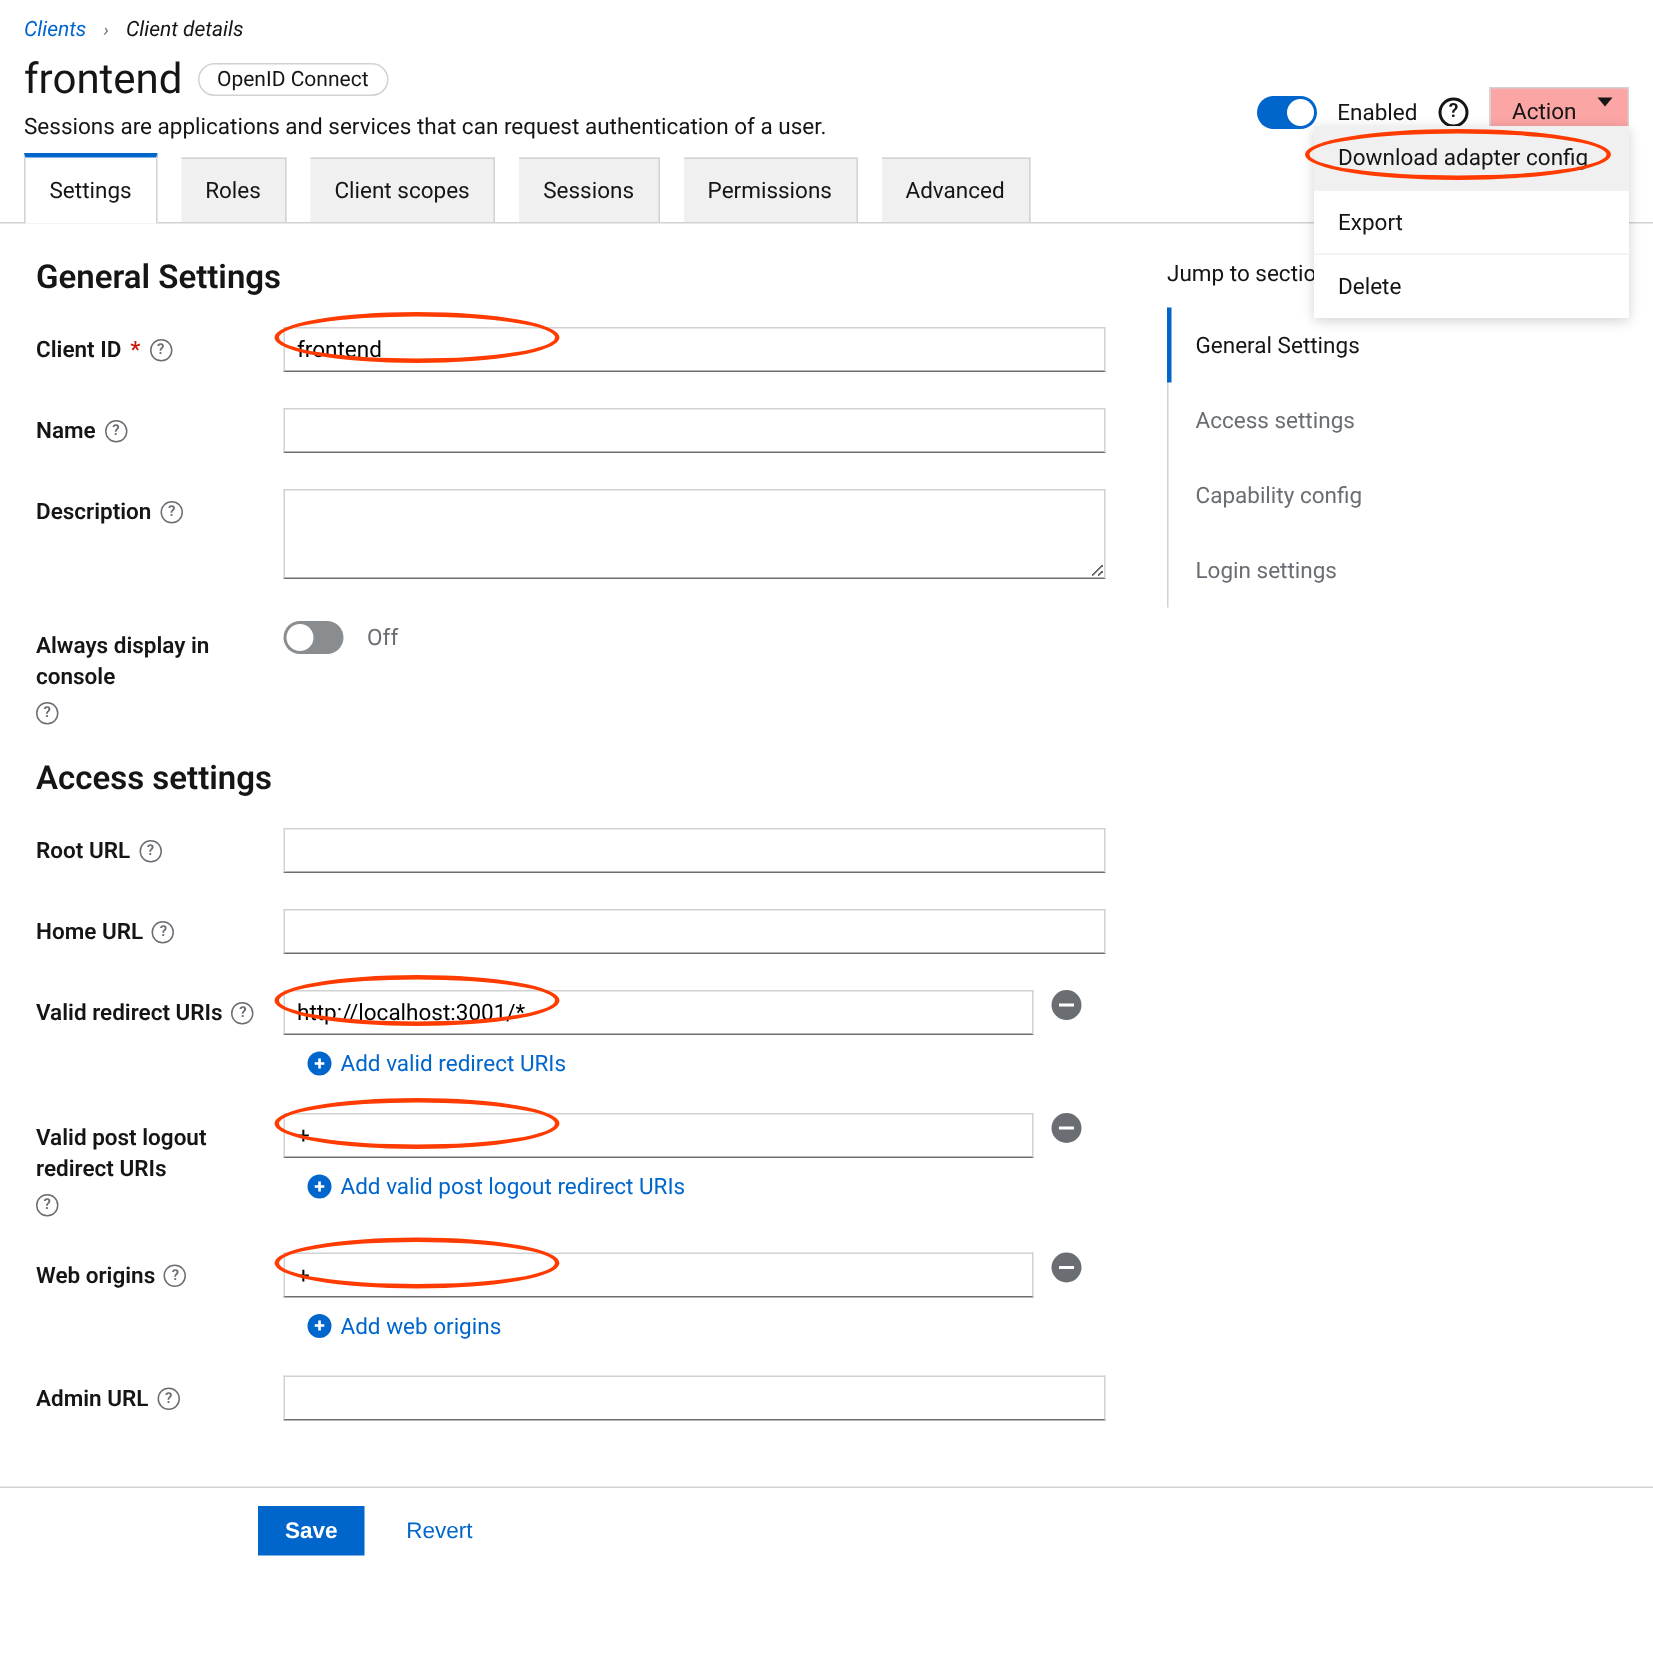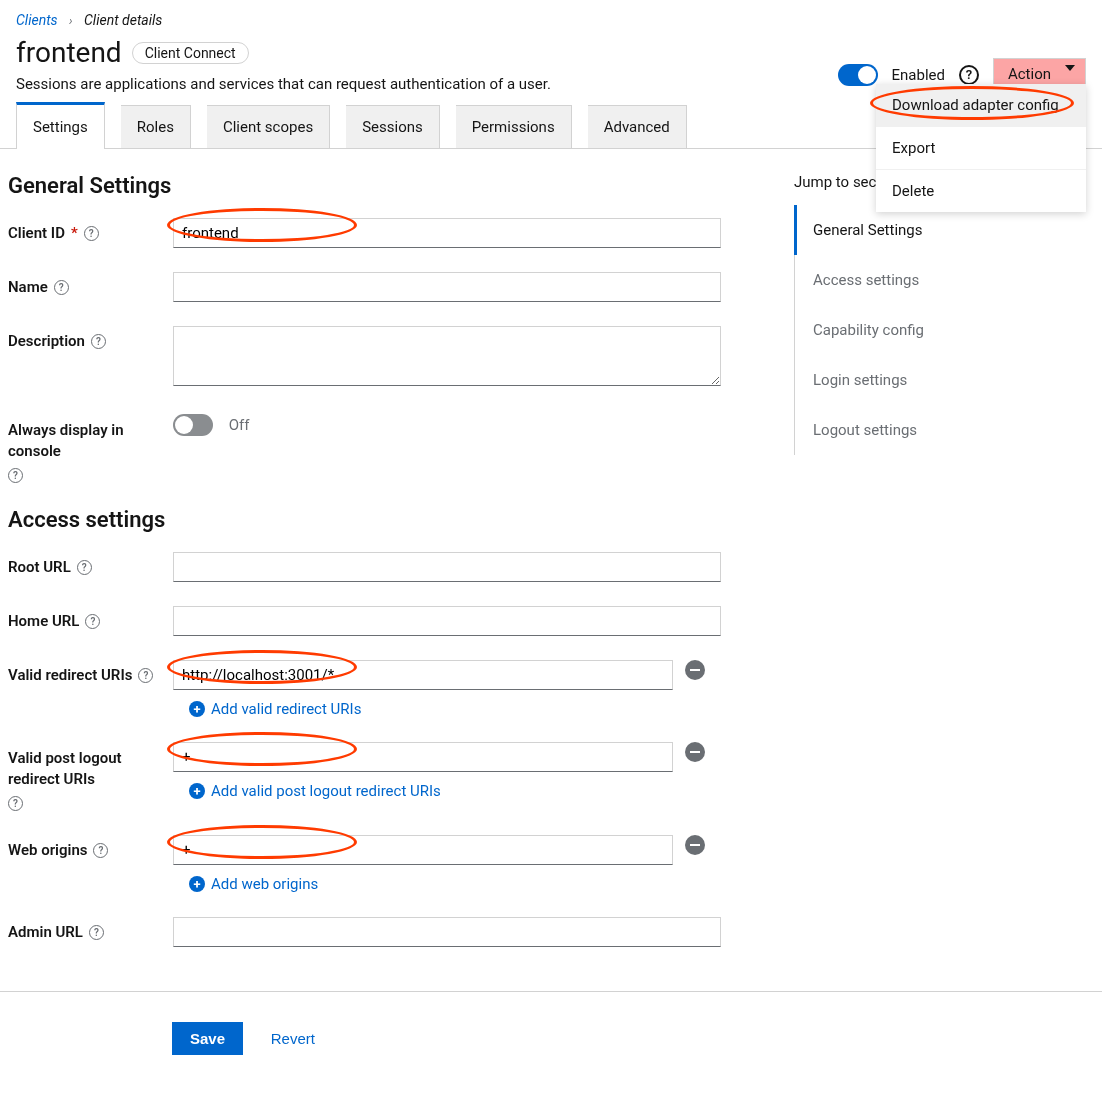--- a/index.html
+++ b/index.html
@@ -74,21 +74,21 @@
       border-bottom: none; margin-right: 16px; margin-top: 4px; color: #151515; cursor: pointer;
       font-size: 15px;
     }
     .tab + .tab { border-left: none; }
     .tab.active {
       background: #fff; border-top: 3px solid #0066cc; color: #151515;
       position: relative; top: 1px; margin-top: 0; padding-top: 13px;
     }
 
     
-    .main { display: flex; padding: 24px 8px 0; gap: 24px; }
+    .main { display: flex; padding: 24px 24px 0; gap: 24px; }
     .form-col { flex: 1; min-width: 0; }
     .side-col { width: 300px; flex-shrink: 0; }
 
     .section-title { font-size: 22px; font-weight: 600; margin: 0 0 20px; }
     .section-title.mt { margin-top: 24px; }
 
     .form-row { display: flex; margin-bottom: 24px; align-items: flex-start; }
     .form-label { width: 165px; flex-shrink: 0; font-size: 15px; font-weight: 600; display: inline-flex; align-items: center; gap: 6px; flex-wrap: wrap; padding-top: 6px;}
     .form-label .req { color: #c9190b; }
     .help-icon-small {
@@ -129,21 +129,21 @@
       font-size: 13px; font-weight: 700; line-height: 1;
     }
 
     
     .side-heading { font-size: 15px; font-weight: 400; color: #151515; margin-bottom: 14px;}
     .side-nav { border-left: 1px solid #d2d2d2;}
     .side-item { padding: 16px 18px; color: #6a6e73; cursor: pointer; font-size: 15px;}
     .side-item.active { border-left: 3px solid #0066cc; margin-left: -1px; padding-left: 16px; color: #151515;}
 
     
-    .footer { border-top: 1px solid #d2d2d2; padding: 30px 16px 40px; margin-top: 20px;}
+    .footer { border-top: 1px solid #d2d2d2; padding: 12px 16px 40px; margin-top: 20px;}
     .btn-save { background: #0066cc; color: #fff; border: none; padding: 8px 18px; font-size: 15px; font-weight: 600; cursor: pointer; margin-left: 156px;}
     .btn-revert { background: none; border: none; color: #0066cc; font-size: 15px; margin-left: 24px; cursor: pointer;}
 
     
     .ellipse {
       position: absolute;
       border: 3px solid #ff3b00;
       border-radius: 50%;
       pointer-events: none;
       z-index: 20;
@@ -156,21 +156,21 @@
 <div class="breadcrumb">
   <a href="#" class="bc-link">Clients</a>
   <span class="bc-sep">›</span>
   <span>Client details</span>
 </div>
 
 <div class="page-header rel">
   <div class="header-left">
     <div class="title-row">
       <h1 class="page-title">frontend</h1>
-      <span class="badge">Client Connect</span>
+      <span class="badge">OpenID Connect</span>
     </div>
     <div class="page-desc">Sessions are applications and services that can request authentication of a user.</div>
   </div>
   <div class="header-right">
     <div class="switch">
         <div class="knob"></div>
       </div>
     <span class="enabled-label">Enabled</span>
     <span class="help-circle">?</span>
     <div class="action-btn">
@@ -339,21 +339,20 @@
 
   </div>
 
   <div class="side-col">
     <div class="side-heading">Jump to section</div>
     <div class="side-nav">
       <div class="side-item active">General Settings</div>
       <div class="side-item">Access settings</div>
       <div class="side-item">Capability config</div>
       <div class="side-item">Login settings</div>
-      <div class="side-item">Logout settings</div>
     </div>
   </div>
 </div>
 
 <div class="footer">
   <button class="btn-save">Save</button>
   <button class="btn-revert">Revert</button>
 </div>
 
 </body></html>

